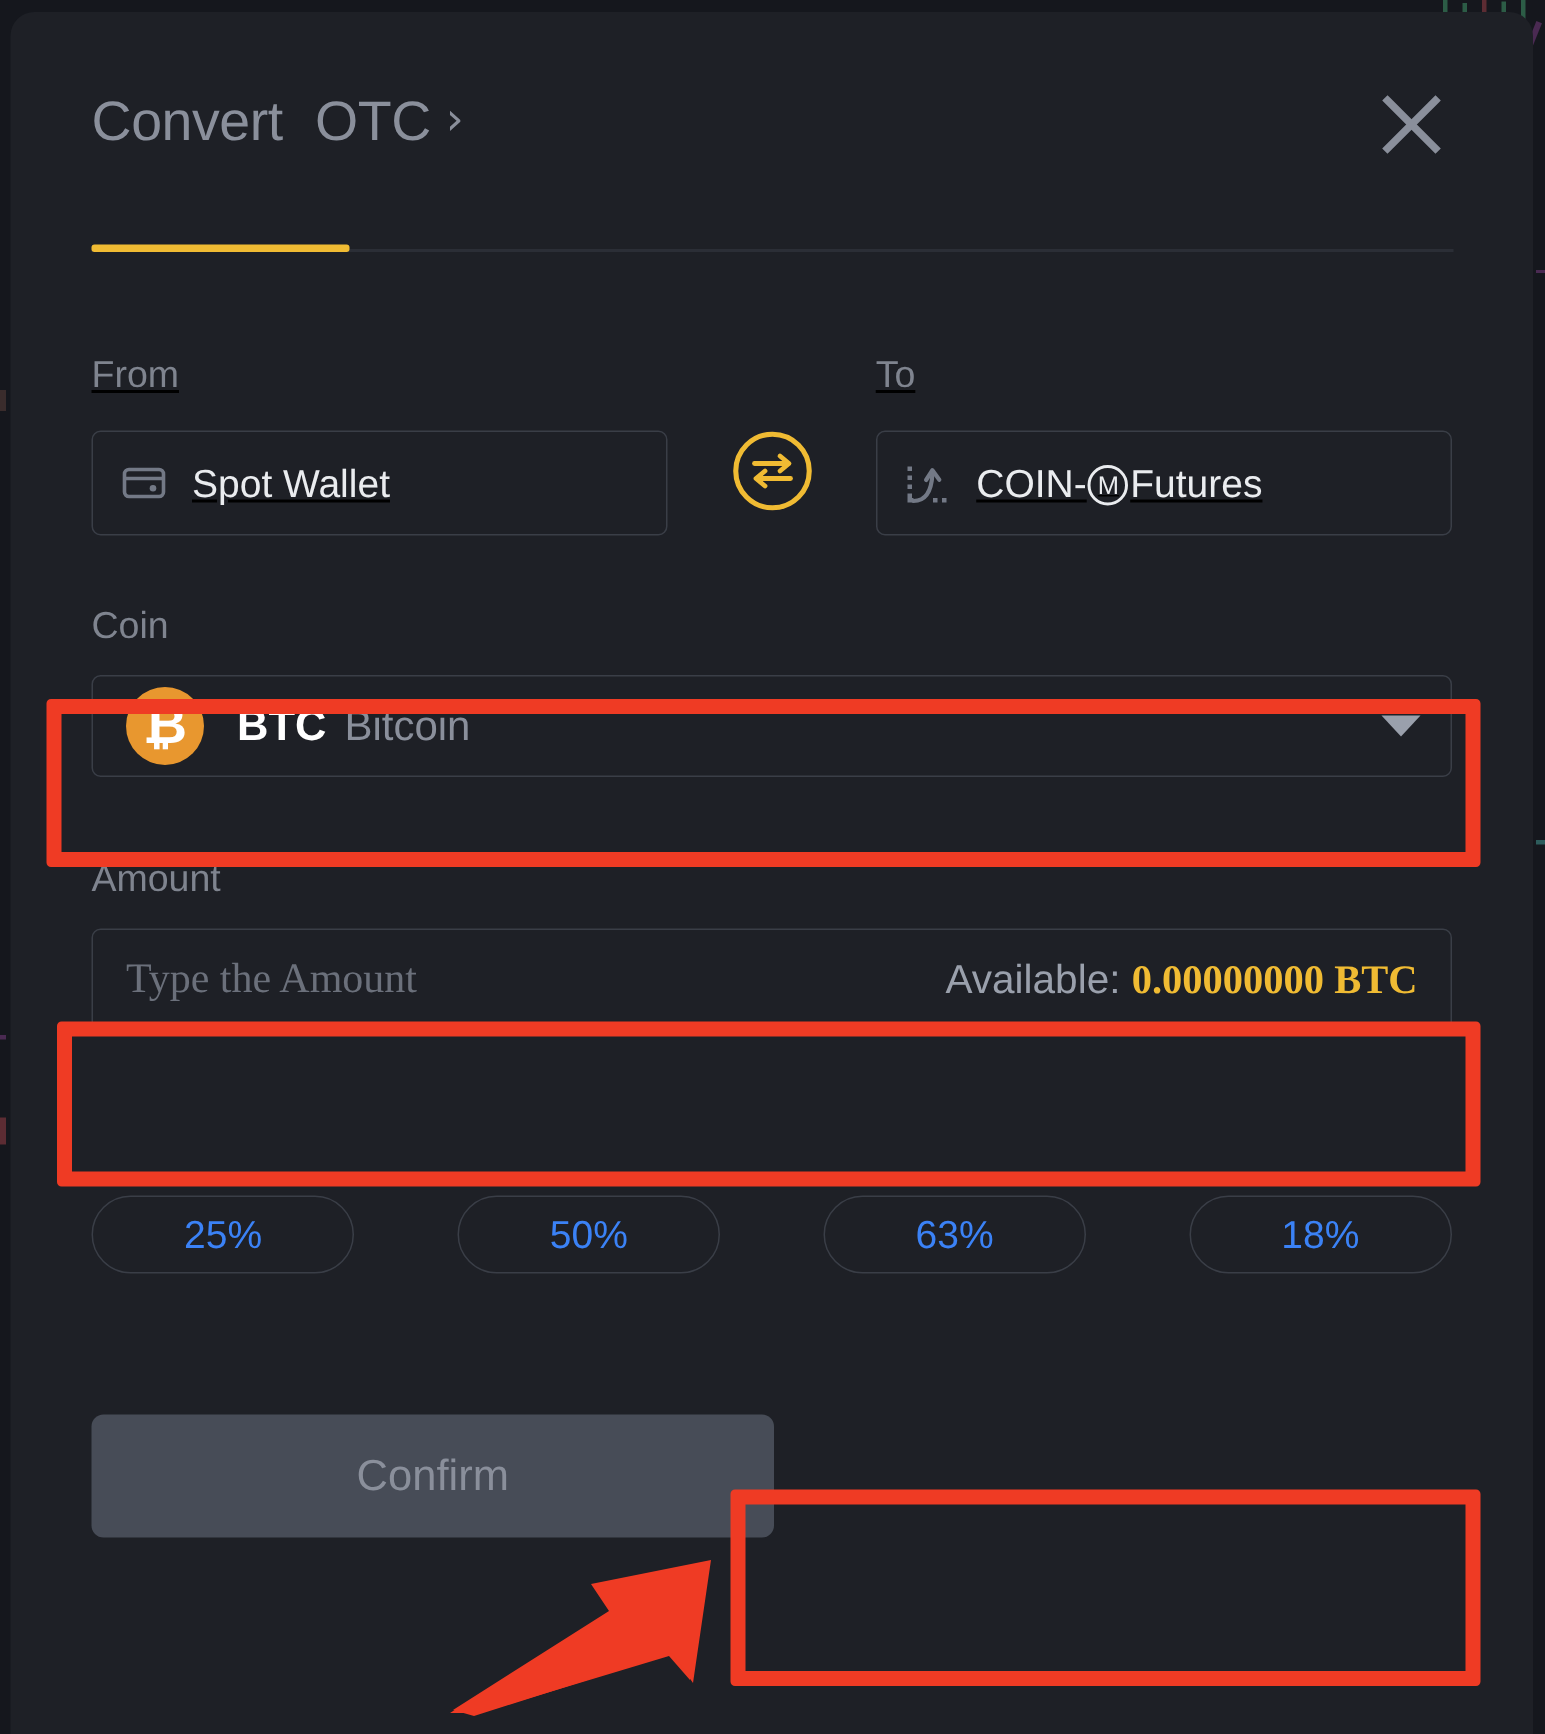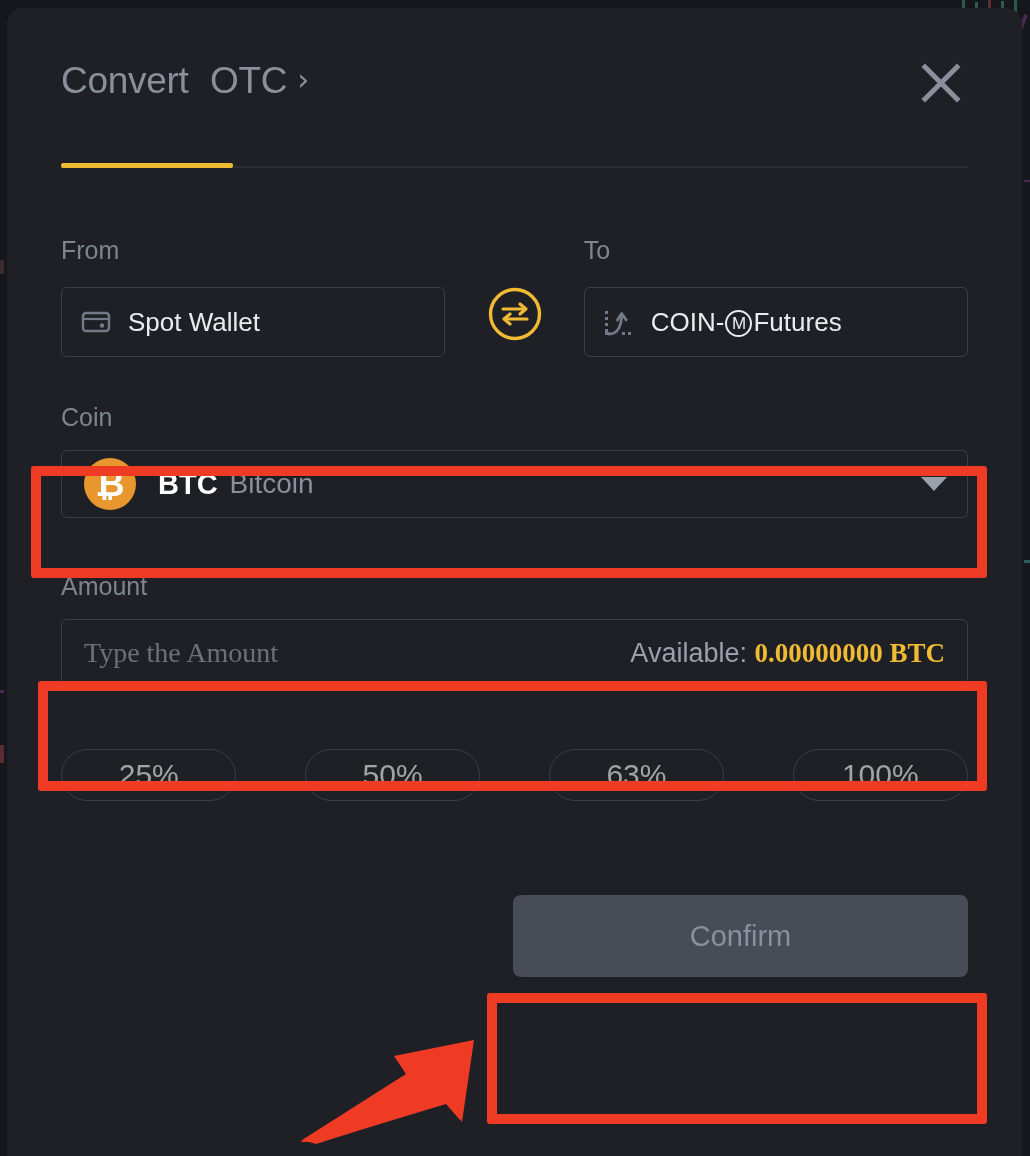--- a/index.html
+++ b/index.html
@@ -115,21 +115,21 @@
     color: #7f848f;
     font-size: 25px;
   }
 
   
   .fromto-row {
     display: flex;
     align-items: flex-end;
     margin-top: 68px;
   }
-  .fromto-col { width: 388px; }
+  .fromto-col { width: 388px; text-decoration: underline; }
   .fromto-col .field-label { margin-bottom: 22px; }
 
   .select-box {
     height: 70px;
     border: 1px solid #3a3e47;
     border-radius: 6px;
     display: flex;
     align-items: center;
     padding: 0 18px;
     gap: 16px;
@@ -265,35 +265,35 @@
   .pct-row {
     display: flex;
     margin-top: 62px;
     gap: 0;
   }
   .pct-btn {
     width: 177px;
     height: 52px;
     border: 1px solid #3a3e47;
     border-radius: 26px;
-    color: #a3a3a3;
-    font-size: 30px;
+    color: #3b82f6;
+    font-size: 26px;
     display: flex;
     align-items: center;
     justify-content: center;
     cursor: pointer;
     background: #1e2026;
+    margin-top: 48px;
   }
   .pct-gap { width: 69px; }
 
   
   .confirm-row {
     margin-top: 94px;
     display: flex;
-    justify-content: flex-end;
   }
   .confirm-btn {
     width: 455px;
     height: 82px;
     background: #474c57;
     border: none;
     border-radius: 8px;
     color: #8a8f9b;
     font-size: 29px;
     font-family: "Liberation Sans", sans-serif;
@@ -438,21 +438,21 @@
     </div>
   </div>
 
   <div class="pct-row">
     <div class="pct-btn">25%</div>
     <div class="pct-gap"></div>
     <div class="pct-btn">50%</div>
     <div class="pct-gap"></div>
     <div class="pct-btn">63%</div>
     <div class="pct-gap"></div>
-    <div class="pct-btn">100%</div>
+    <div class="pct-btn">18%</div>
   </div>
 
   <div class="confirm-row">
     <button class="confirm-btn" disabled="">Confirm</button>
   </div>
 </div>
 
 <div class="annot-box" id="annot-coin"></div>
 <div class="annot-box" id="annot-amount"></div>
 <div class="annot-box" id="annot-confirm"></div>

